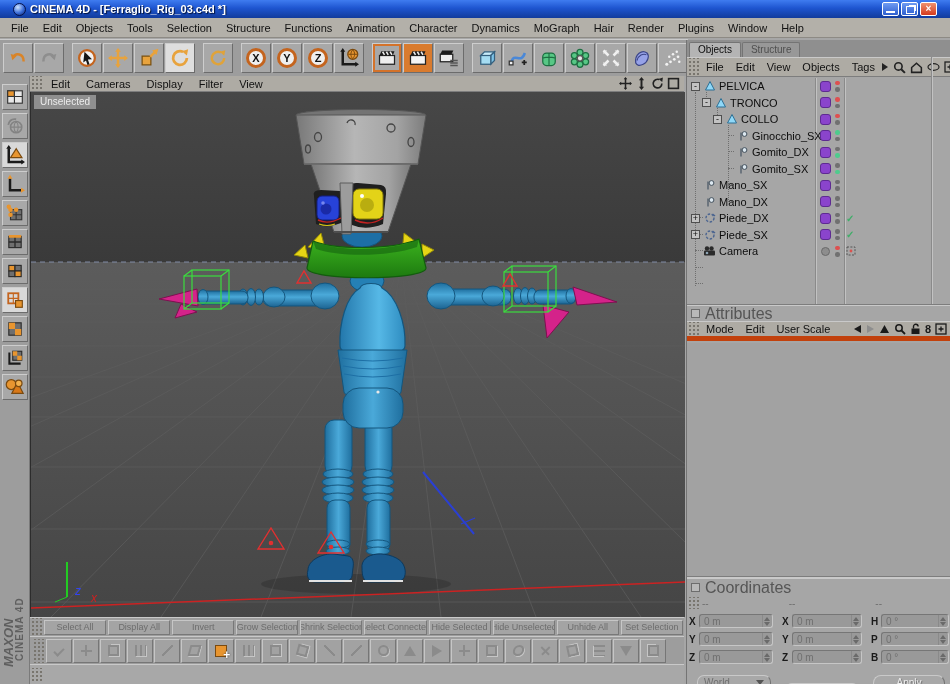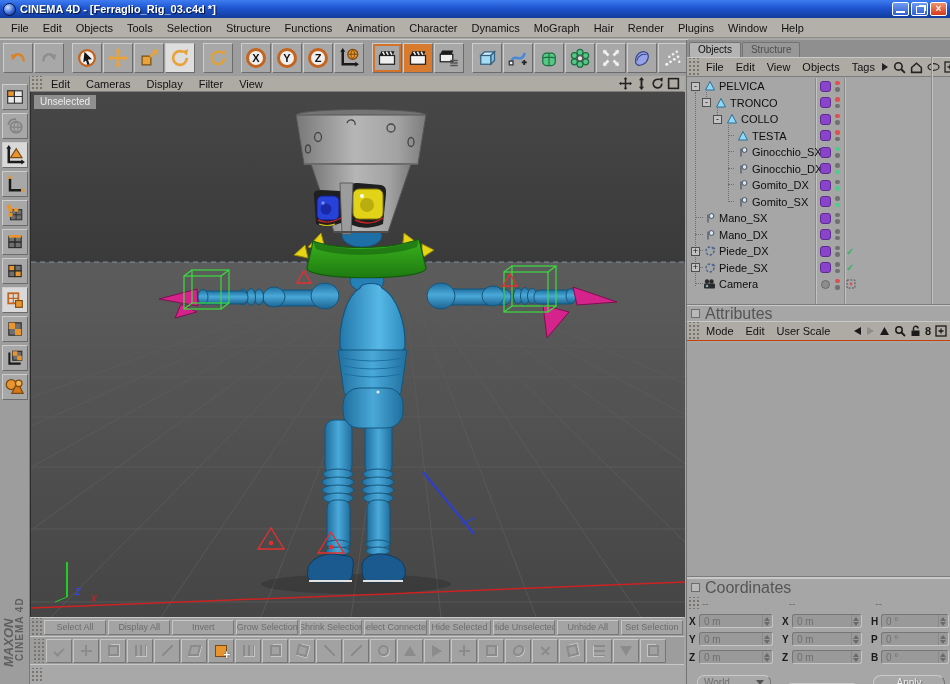--- a/index.html
+++ b/index.html
@@ -3,21 +3,21 @@
 <meta charset="utf-8">
 <style>
   * { margin:0; padding:0; box-sizing:border-box; }
   html,body { width:950px; height:684px; overflow:hidden; background:#a6a6a6;
     font-family:"Liberation Sans", sans-serif; }
   #app { position:relative; width:950px; height:684px; background:#a6a6a6; }
 
   
   .titlebar { position:absolute; left:0; top:0; width:950px; height:18px;
     background:linear-gradient(180deg,#3f7cf0 0%,#1e55d0 45%,#123c9c 100%);
-    display:flex; align-items:center; padding:0 3px; }
+    display:flex; align-items:center; padding:0 13px; }
   .applogo { width:13px; height:13px; border-radius:50%;
     background:radial-gradient(circle at 35% 30%,#cfe4ff,#3a6cd8 55%,#0c1f66); border:1px solid #07134a; margin-right:4px; }
   .title { color:#fff; font-size:11px; font-weight:bold; text-shadow:1px 1px 1px #00113a; flex:1;
     white-space:nowrap; overflow:hidden; }
   .winbtn { width:17px; height:14px; margin-left:2px; border-radius:2px; border:1px solid #fff;
     background:linear-gradient(180deg,#6f9bf2,#2e5fd0); color:#fff; font-size:10px; line-height:11px;
     text-align:center; font-weight:bold; position:relative; }
   .winbtn.close { background:linear-gradient(180deg,#f0926e,#d43a1e); }
   .winbtn.min::after { content:""; position:absolute; left:3px; right:3px; bottom:2px; height:2px; background:#fff; }
   .winbtn.restore::after { content:""; position:absolute; left:4px; top:3px; width:7px; height:6px;
@@ -117,21 +117,21 @@
   .textra { position:absolute; left:159px; font-size:10px; font-weight:bold; color:#3fae68; }
   .vline { position:absolute; width:1px; background:#8a8a8a; box-shadow:1px 0 0 #c2c2c2; }
   .tl { position:absolute; }
   .hr { position:absolute; left:0; width:264px; height:2px; border-top:1px solid #7d7d7d; border-bottom:1px solid #c9c9c9; }
 
   .phead { position:absolute; left:0; width:264px; height:15px; background:#a6a6a6; display:flex; align-items:center; gap:5px; padding-left:4px; }
   .phead .box { width:9px; height:9px; background:#b9b9b9; border:1px solid #6d6d6d; }
   .phead .ptitle { font-size:16px; color:#555; }
 
   .amenu { position:absolute; left:0; top:281px; width:264px; height:20px; background:#aeaba4;
-    border-top:1px solid #c9c9c9; border-bottom:1px solid #c2410c; display:flex; align-items:center; }
+    border-top:1px solid #c9c9c9; border-bottom:5px solid #c2410c; display:flex; align-items:center; }
   .amenu span.mi { font-size:11px; color:#111; padding:0 6px; }
   .amenu .icons { margin-left:auto; display:flex; align-items:center; gap:4px; padding-right:4px; }
   .attr-empty { position:absolute; left:0; top:303px; width:264px; height:235px; background:#a2a2a2; }
 
   .coords { position:absolute; left:0; top:538px; width:264px; height:103px; background:#a6a6a6; border-top:1px solid #c9c9c9; }
   .dashrow { position:absolute; top:17px; left:0; width:264px; height:14px; display:flex; align-items:center; }
   .dash { font-size:10px; color:#6e6e6e; }
   .coordgrid { position:absolute; top:34px; left:2px; width:260px; }
   .crow { display:flex; align-items:center; height:16px; margin-bottom:2px; }
   .clabel { width:10px; font-size:10px; font-weight:bold; color:#1a1a1a; flex:none; }
@@ -825,58 +825,29 @@
         <span class="ttag"></span>
         <span class="tdots">
             <i class="dot red"></i>
             <i class="dot gray"></i>
           </span>
       </div>
       <div class="trow" style="padding-left:37px">
         <span class="texp noexp"></span>
         <span class="ticon">
             <svg width="12" height="12" viewBox="0 0 12 12">
-              <path d="M6 1.5 L10.5 10 L1.5 10 Z" fill="#8fd8f8" stroke="#2d6f94"></path>
-            </svg>
-          </span>
-        <span class="tlabel">TESTA</span>
-        <span class="ttag"></span>
-        <span class="tdots">
-            <i class="dot red"></i>
-            <i class="dot gray"></i>
-          </span>
-      </div>
-      <div class="trow" style="padding-left:37px">
-        <span class="texp noexp"></span>
-        <span class="ticon">
-            <svg width="12" height="12" viewBox="0 0 12 12">
               <path d="M4 2.5v8" stroke="#55616e" stroke-width="1.4"></path>
               <circle cx="7.5" cy="4" r="2.4" fill="#dce8f0" stroke="#43505c"></circle>
             </svg>
           </span>
         <span class="tlabel">Ginocchio_SX</span>
         <span class="ttag"></span>
         <span class="tdots">
             <i class="dot green"></i>
             <i class="dot gray"></i>
-          </span>
-      </div>
-      <div class="trow" style="padding-left:37px">
-        <span class="texp noexp"></span>
-        <span class="ticon">
-            <svg width="12" height="12" viewBox="0 0 12 12">
-              <path d="M4 2.5v8" stroke="#55616e" stroke-width="1.4"></path>
-              <circle cx="7.5" cy="4" r="2.4" fill="#dce8f0" stroke="#43505c"></circle>
-            </svg>
-          </span>
-        <span class="tlabel">Ginocchio_DX</span>
-        <span class="ttag"></span>
-        <span class="tdots">
-            <i class="dot gray"></i>
-            <i class="dot green"></i>
           </span>
       </div>
       <div class="trow" style="padding-left:37px">
         <span class="texp noexp"></span>
         <span class="ticon">
             <svg width="12" height="12" viewBox="0 0 12 12">
               <path d="M4 2.5v8" stroke="#55616e" stroke-width="1.4"></path>
               <circle cx="7.5" cy="4" r="2.4" fill="#dce8f0" stroke="#43505c"></circle>
             </svg>
           </span>

